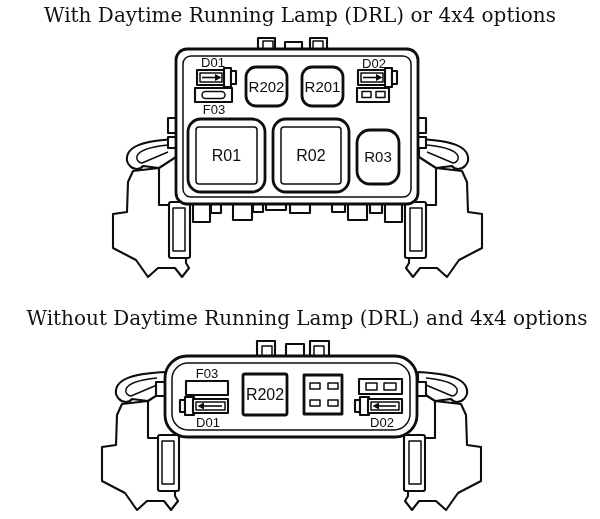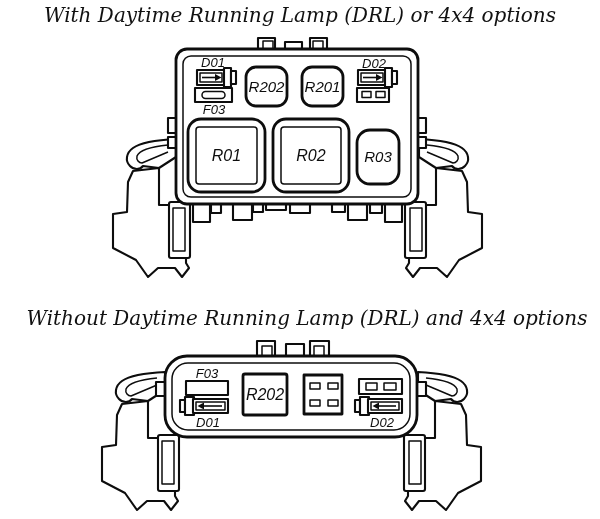--- a/index.html
+++ b/index.html
@@ -1,17 +1,17 @@
 <!DOCTYPE html>
 <html><head>
 <meta charset="utf-8">
 <style>
   html,body{margin:0;padding:0;background:#fff;}
   .canvas{position:relative;width:600px;height:519px;background:#fff;overflow:hidden;
-          font-family:"Liberation Sans",sans-serif;font-style:italic;}
+          font-family:"Liberation Sans",sans-serif;}
   .title{position:absolute;left:0;width:100%;text-align:center;
          font-family:"DejaVu Serif","Liberation Serif",serif;
          font-size:20px;color:#111;white-space:nowrap;}
   #title-top{top:3px;}
   #title-bottom{top:306px;padding-left:7px;}
   svg{position:absolute;left:0;display:block;}
   #svg-top{top:30px;}
   #svg-bottom{top:338px;}
   .o3{fill:#fff;stroke:#0d0d0d;stroke-width:2.8;stroke-linejoin:round;}
   .o2{fill:#fff;stroke:#0d0d0d;stroke-width:2.1;stroke-linejoin:round;}

